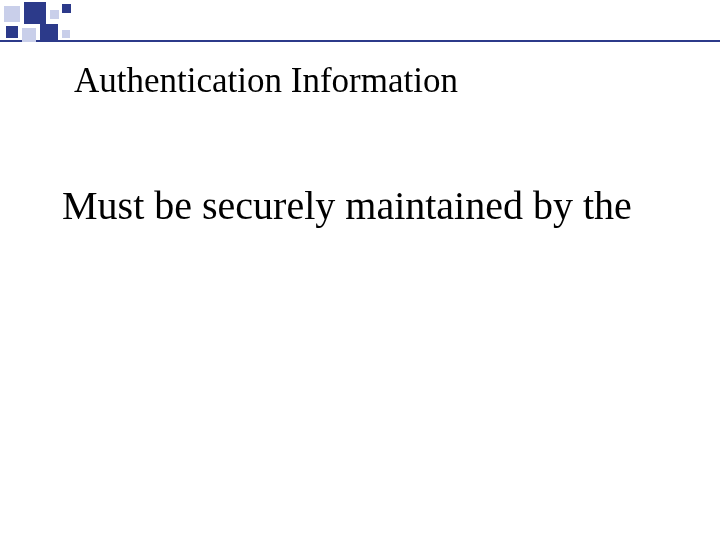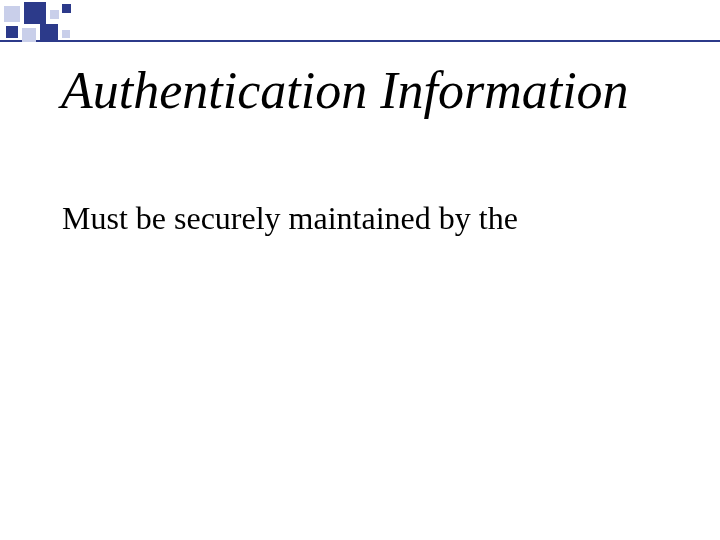--- a/index.html
+++ b/index.html
@@ -38,30 +38,29 @@
   }
 
   .content {
     position: absolute;
     top: 62px;
     left: 58px;
     right: 40px;
   }
 
   .title {
-    font-size: 52px;
+    font-size: 35px;
     font-weight: 400;
     letter-spacing: 0px;
     line-height: 1.1;
-    margin: 0 0 78px 3px;
-    font-style: italic;
+    margin: 0 0 78px 16px;
   }
 
   .body-text {
-    font-size: 32px;
+    font-size: 40px;
     line-height: 1.35;
     margin: 0;
     padding-left: 4px;
   }
   .body-text .line1 {
     display: block;
     text-align: left;
   }
   .body-text .line2 {
     display: block;

